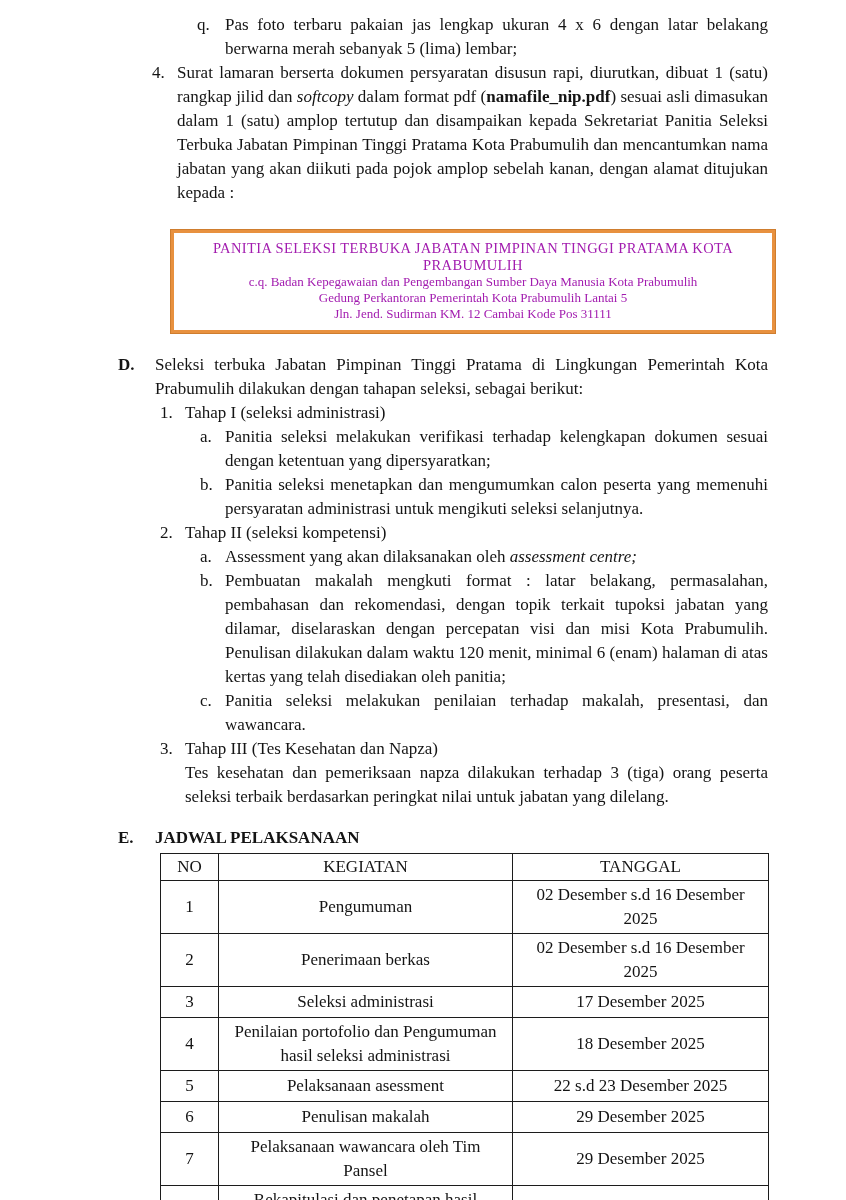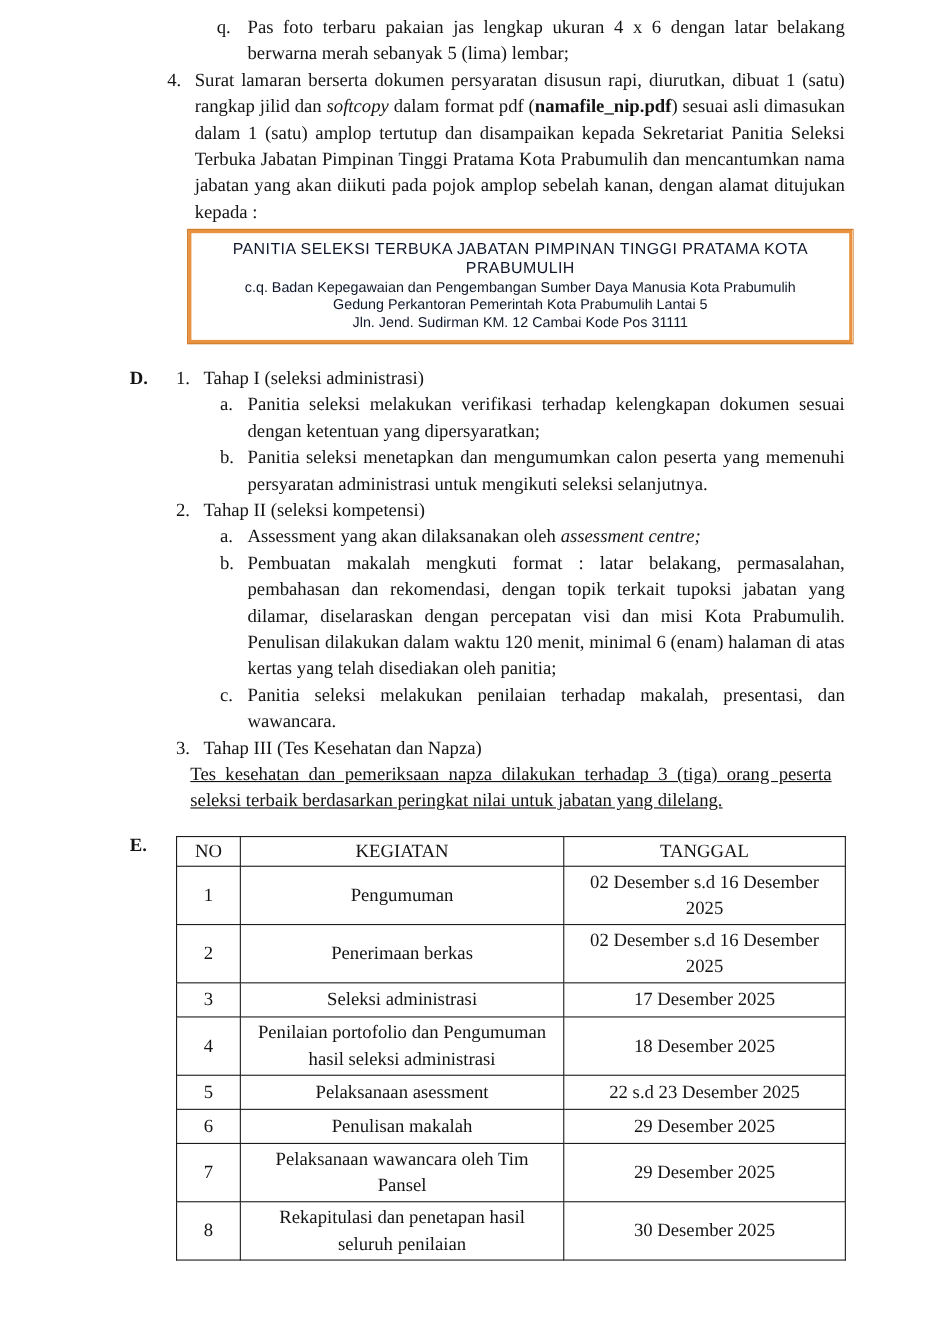--- a/index.html
+++ b/index.html
@@ -22,48 +22,48 @@
   .item-q { margin-left:197px; width:571px; }
   .item-q .marker { width:28px; }
 
   .item-4 { margin-left:152px; width:616px; }
   .item-4 .marker { width:25px; }
 
   .it { font-style:italic; }
   .bd { font-weight:bold; }
 
   .address-box {
-    margin:4px 0 0 171px;
+    margin:25px 0 0 171px;
     width:604px;
     box-sizing:border-box;
     border:3px solid #E8913F;
     box-shadow:0 0 0 1px #c8username 0;
     box-shadow:0 0 0 1px #cf7d2e;
     padding:7px 6px 8px 6px;
     text-align:center;
-    font-family:Liberation Sans, sans-serif;
-    color:#0f172a;
+    font-family:Liberation Serif, serif;
+    color:#a21caf;
   }
   .address-box .l1 { font-size:14.5px; line-height:17px; letter-spacing:0.4px; }
   .address-box .l2, .address-box .l3, .address-box .l4 { font-size:13px; line-height:16px;text-align:center; }
 
   .section { display:flex; }
   .sec-label { margin-left:118px; width:37px; font-weight:bold; flex:0 0 auto; }
   .sec-content { width:613px; flex:0 0 auto; }
   .sec-title { font-weight:bold; }
   .intro { text-align:justify; margin:0; }
 
   .num-item { display:flex; margin-left:5px; }
   .num-item .marker { width:25px; }
 
   .sub-item { display:flex; margin-left:45px; }
   .sub-item .marker { width:25px; }
   .sub-item .body { width:543px; }
 
-  .stage-body { margin-left:18px; width:583px; text-align:justify;text-decoration:underline; }
+  .stage-body { margin-left:30px; width:583px; text-align:justify; }
 
   .sec-d { margin-top:20px; }
   .sec-e { margin-top:17px; }
 
   table.schedule {
     margin:3px 0 0 5px;
     width:608px;
     border-collapse:collapse;
     table-layout:fixed;
   }
@@ -99,20 +99,21 @@
   <div class="address-box">
     <div class="l1">PANITIA SELEKSI TERBUKA JABATAN PIMPINAN TINGGI PRATAMA KOTA PRABUMULIH</div>
     <div class="l2">c.q. Badan Kepegawaian dan Pengembangan Sumber Daya Manusia Kota Prabumulih</div>
     <div class="l3">Gedung Perkantoran Pemerintah Kota Prabumulih Lantai 5</div>
     <div class="l4">Jln. Jend. Sudirman KM. 12 Cambai Kode Pos 31111</div>
   </div>
 
   <div class="section sec-d">
     <div class="sec-label">D.</div>
     <div class="sec-content">
+      <p class="intro">Seleksi terbuka Jabatan Pimpinan Tinggi Pratama di Lingkungan Pemerintah Kota Prabumulih dilakukan dengan tahapan seleksi, sebagai berikut:</p>
 
       <div class="hang num-item">
         <span class="marker">1.</span>
         <span class="body">Tahap I (seleksi administrasi)</span>
       </div>
       <div class="hang sub-item">
         <span class="marker">a.</span>
         <span class="body">Panitia seleksi melakukan verifikasi terhadap kelengkapan dokumen sesuai dengan ketentuan yang dipersyaratkan;</span>
       </div>
       <div class="hang sub-item">
@@ -141,20 +142,21 @@
         <span class="marker">3.</span>
         <span class="body">Tahap III (Tes Kesehatan dan Napza)</span>
       </div>
       <div class="stage-body">Tes kesehatan dan pemeriksaan napza dilakukan terhadap 3 (tiga) orang peserta seleksi terbaik berdasarkan peringkat nilai untuk jabatan yang dilelang.</div>
     </div>
   </div>
 
   <div class="section sec-e">
     <div class="sec-label">E.</div>
     <div class="sec-content">
+      <div class="sec-title">JADWAL PELAKSANAAN</div>
 
       <table class="schedule">
         <colgroup>
             <col class="col-no">
             <col class="col-keg">
             <col class="col-tgl">
           </colgroup>
         <thead>
           <tr>
             <th>NO</th>

